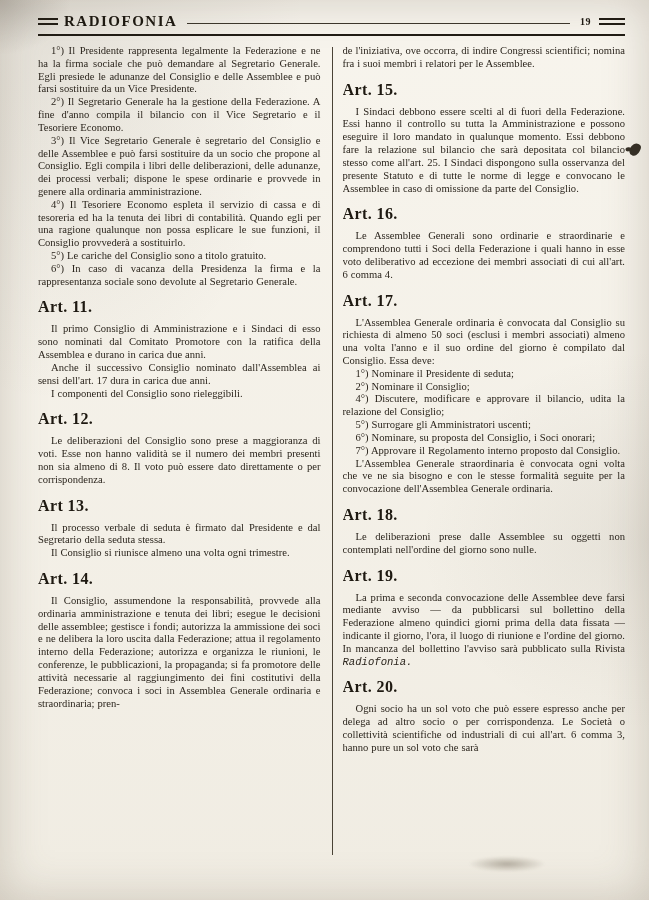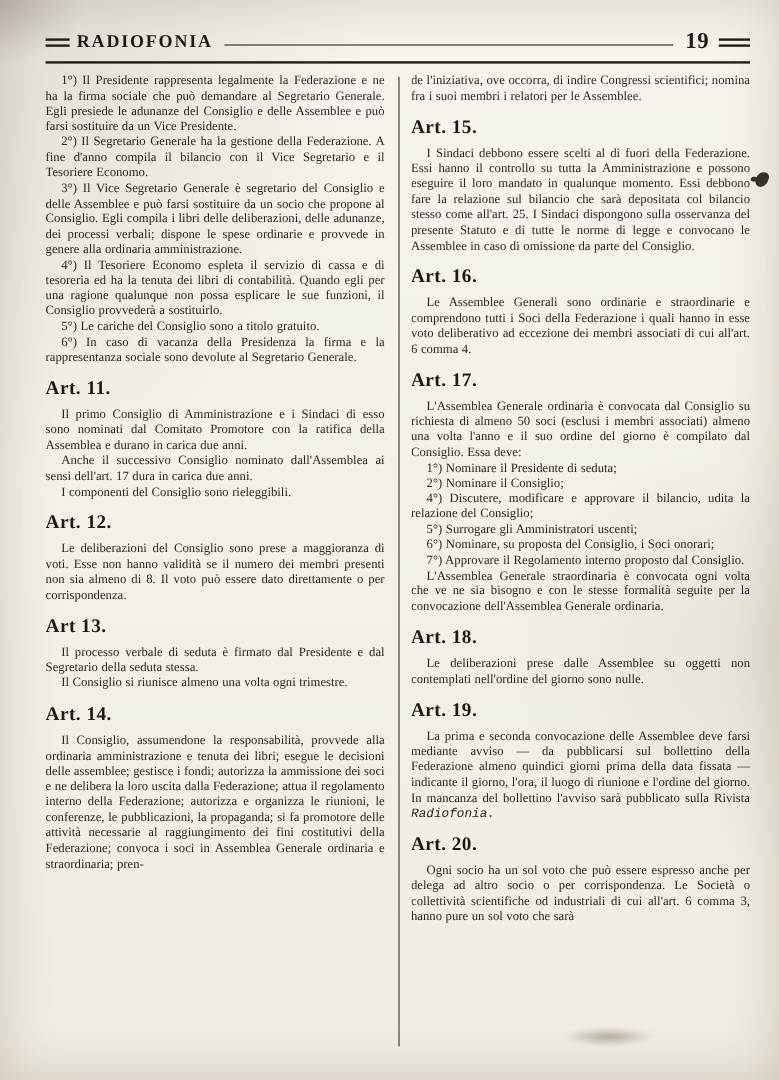--- a/index.html
+++ b/index.html
@@ -21,39 +21,38 @@
     padding:14px 24px 16px 38px;
     font-family:"Liberation Serif","DejaVu Serif",serif;
     color:var(--ink);
     overflow:hidden;
   }
   
   .masthead{
     display:flex;align-items:center;
     border-bottom:2px solid var(--rule);
     padding-bottom:5px;
-    margin-top:10px;
   }
   .deco-lines{
     display:inline-block;height:7px;
     border-top:2px solid var(--rule);
     border-bottom:2px solid var(--rule);
   }
   .deco-left{width:20px;margin-right:6px;}
   .deco-right{width:26px;margin-left:8px;}
   .journal-title{
     font-size:15px;font-weight:700;letter-spacing:1.5px;
     margin:0;line-height:1;color:#1e1911;
   }
   .head-rule{
     flex:1;height:0;border-top:1px solid #3c362b;
     margin:0 10px;transform:translateY(2px);
   }
   .page-number{
-    font-size:19px;font-weight:700;color:#1e1911;letter-spacing:0.5px;
+    font-size:10px;font-weight:700;color:#1e1911;letter-spacing:0.5px;
   }
   
   .columns{
     display:flex;align-items:stretch;
     margin-top:9px;height:816px;overflow:hidden;
   }
   .col{flex:1;min-width:0;overflow:hidden;}
   .col-divider{width:1px;background:#4a4336;margin:2px 10px 6px 11px;}
   .body-paragraph{
     margin:0;font-size:10.6px;line-height:1.21;

